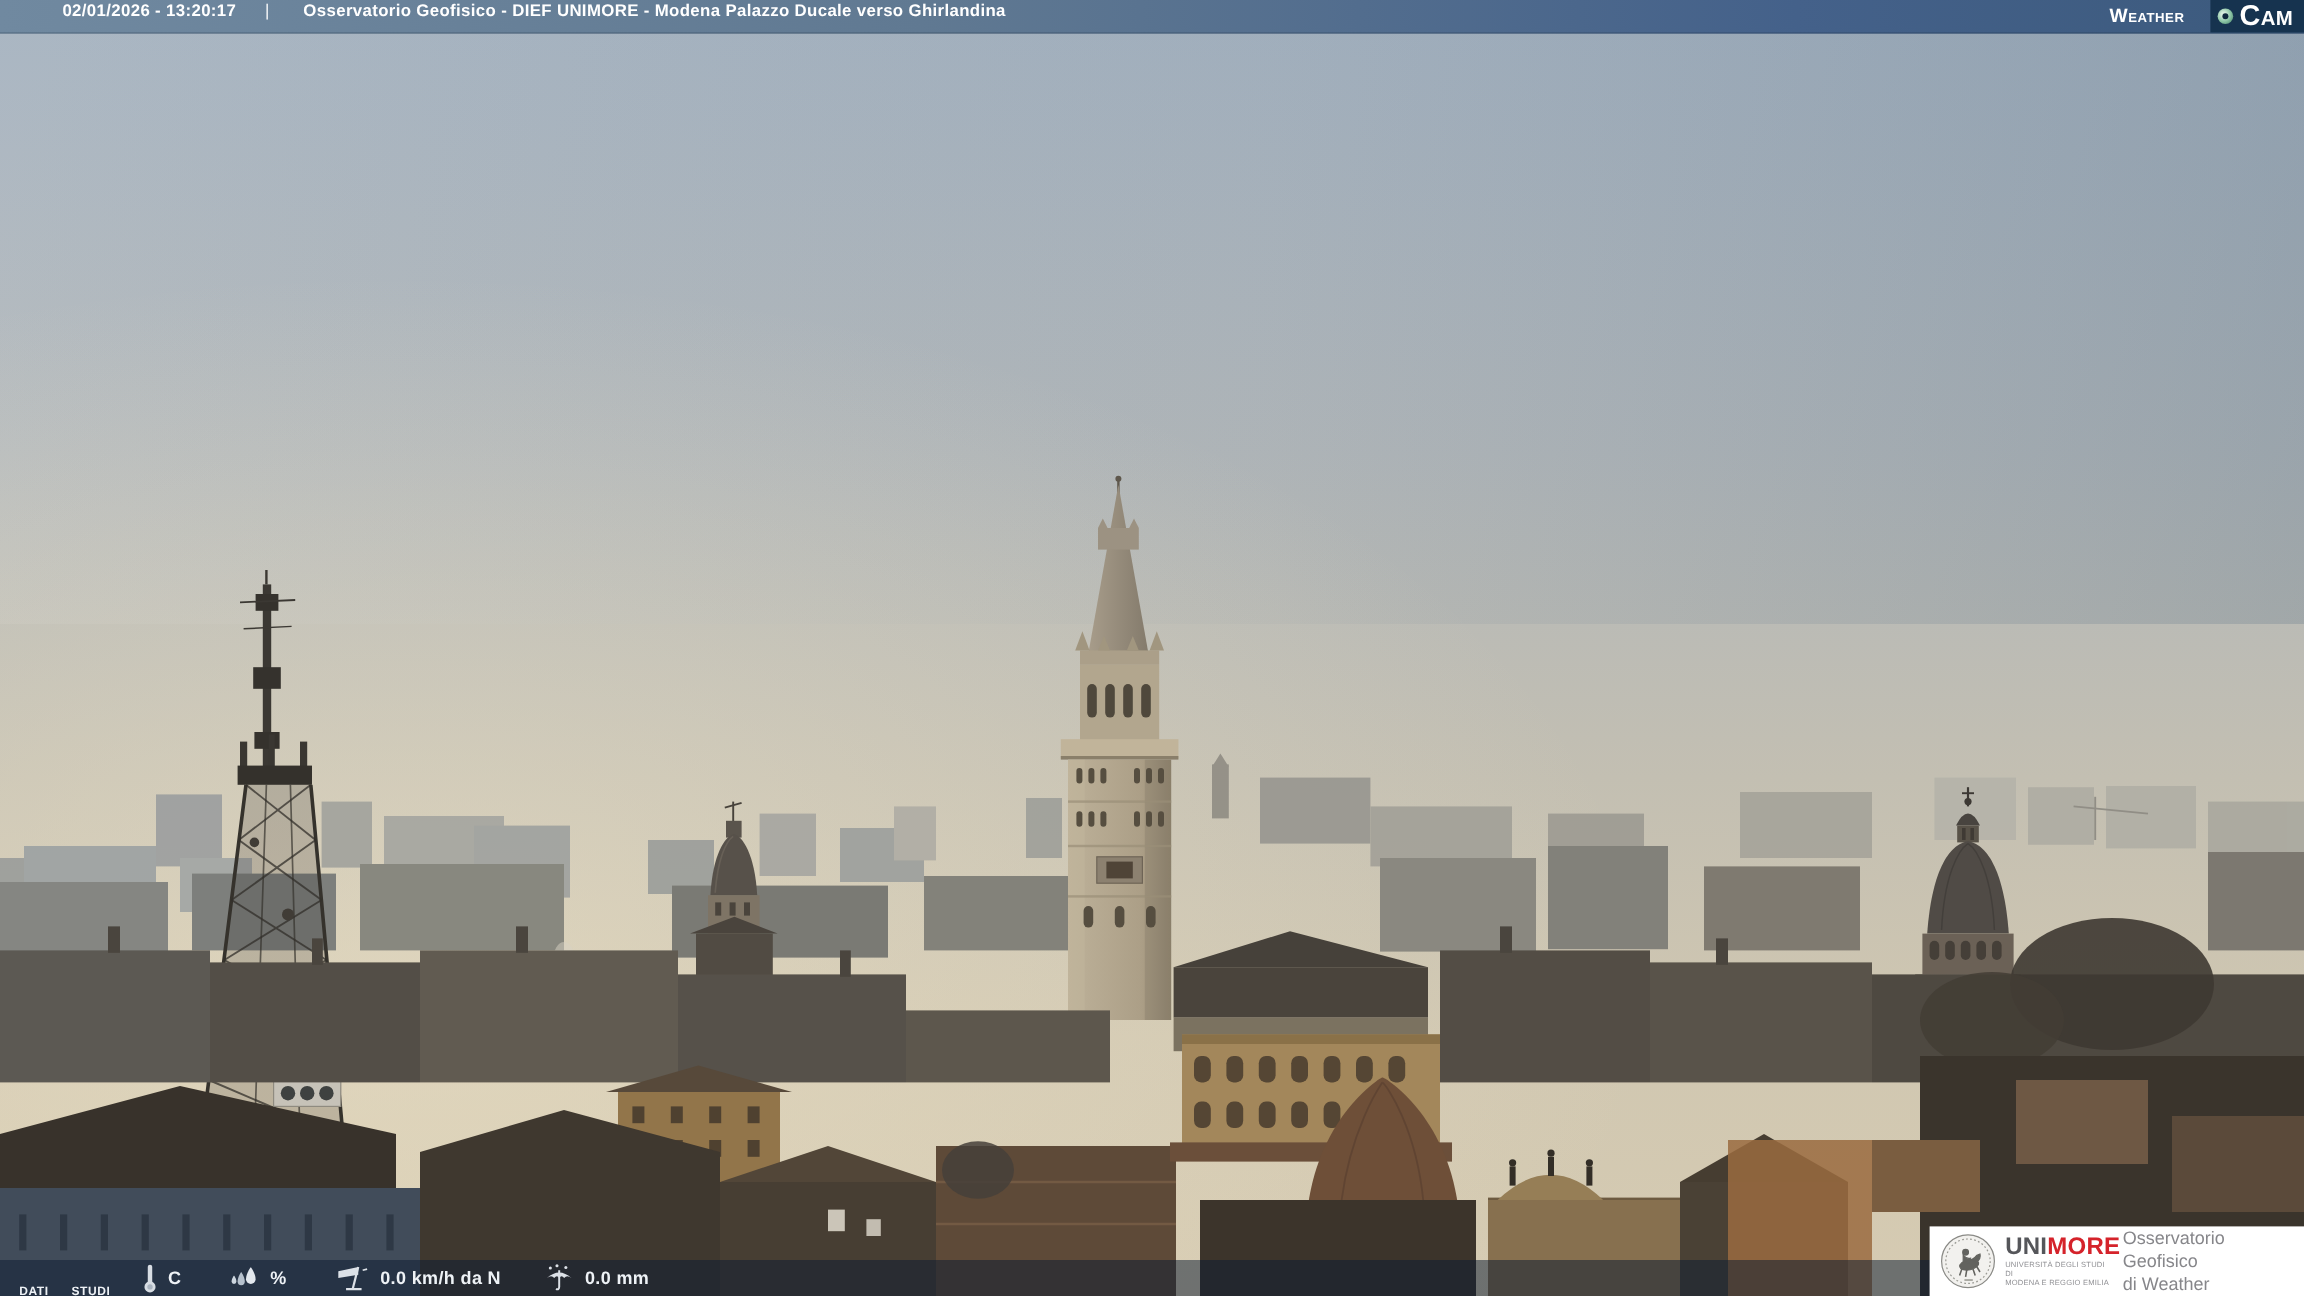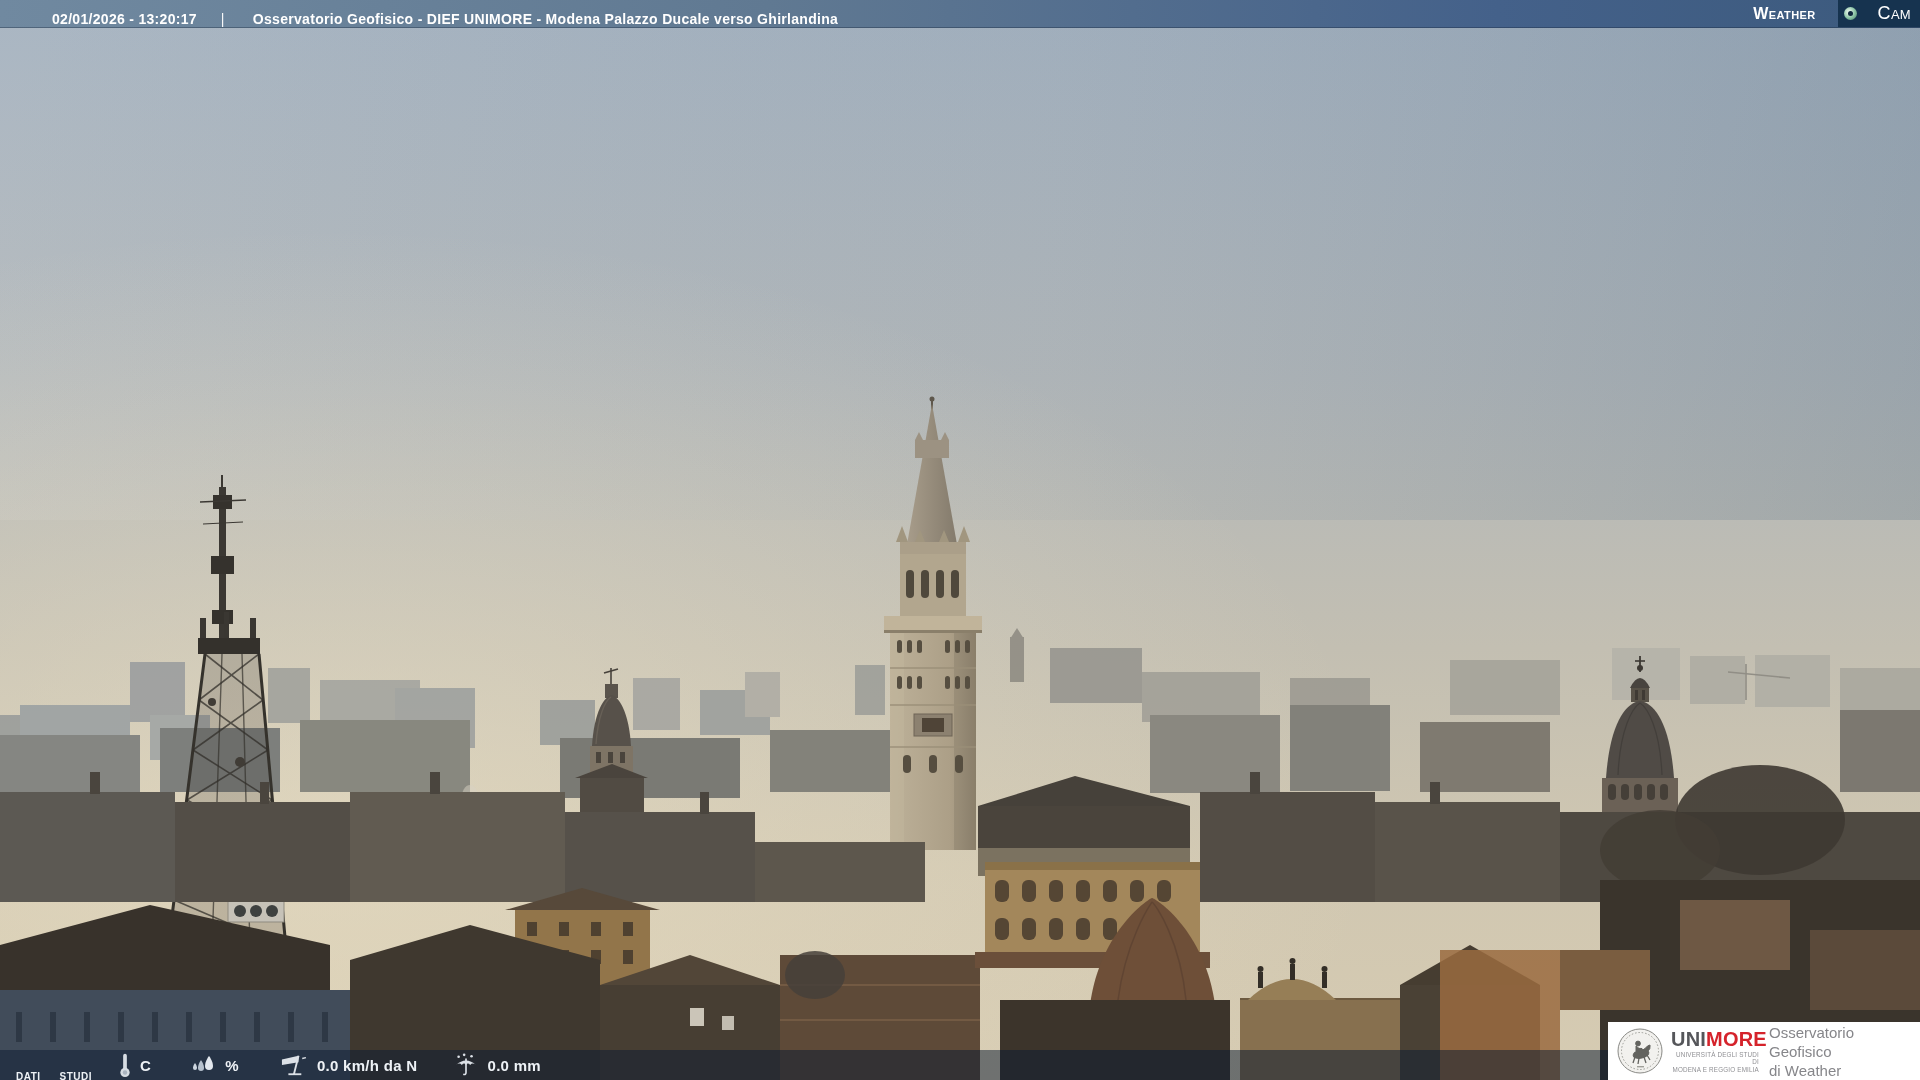--- a/index.html
+++ b/index.html
@@ -8,53 +8,53 @@
     font-family:"Liberation Sans",sans-serif;
     -webkit-font-smoothing:antialiased;
   }
   .scene{position:absolute;inset:0;width:100%;height:100%;display:block;z-index:0;}
 
   
   .topbar{
     position:absolute;top:0;left:0;right:0;height:27px;z-index:4;
     background:linear-gradient(90deg,#7089a0 0%,#607992 40%,#44618a 78%,#3c5a7d 100%);
     border-bottom:1px solid rgba(20,35,55,.35);
-    display:flex;align-items:flex-end;color:#fff;
+    display:flex;align-items:flex-start;color:#fff;
     font-weight:700;font-size:14px;letter-spacing:.3px;white-space:nowrap;
   }
   .topbar-left{margin-left:52px;display:flex;align-items:center;}
   .tb-sep{margin:0 28px 0 24px;font-weight:400;opacity:.95;}
   .wcam{position:absolute;right:0;top:0;height:27px;display:flex;align-items:center;}
   .wcam-weather{font-variant:small-caps;font-weight:600;font-size:16px;letter-spacing:.4px;margin-right:22px;}
   .wcam-box{background:#16334f;height:27px;display:flex;align-items:center;padding:0 9px 0 6px;}
   .wcam-lens{position:relative;width:13px;height:13px;border-radius:50%;margin-right:5px;
     background:radial-gradient(circle at 38% 38%, #d6ecdd 0 15%, #8fc7a8 50%, #3f7c62 100%);}
   .wcam-lens::after{content:"";position:absolute;inset:4px;border-radius:50%;background:#10283e;}
-  .wcam-cam{font-variant:small-caps;font-weight:400;font-size:18px;letter-spacing:.3px;margin-left:16px;}
+  .wcam-cam{font-variant:small-caps;font-weight:700;font-size:24px;letter-spacing:.3px;}
 
   
   .bottombar{
     position:absolute;left:0;right:0;top:1050px;height:30px;z-index:3;
     background:rgba(13,29,50,.52);
     display:flex;align-items:center;color:#eef2f6;font-weight:700;
   }
   .dati{margin-left:16px;display:flex;flex-direction:row;gap:19px;text-align:center;
     font-size:10px;line-height:10px;letter-spacing:.5px;margin-top:24px;}
   .reading{display:flex;align-items:center;}
   .reading svg{display:block;flex:0 0 auto;}
   .reading .val{font-size:15px;letter-spacing:.3px;margin-left:8px;white-space:nowrap;}
   .r-temp{margin-left:26px}.r-hum{margin-left:40px}.r-wind{margin-left:38px}.r-rain{margin-left:36px}
 
   
   .brandbox{
     position:absolute;right:0;bottom:0;width:312px;height:58px;background:#ffffff;z-index:5;
     display:flex;align-items:center;
   }
   .seal{margin-left:9px;flex:0 0 auto;}
-  .brand-text{margin-left:8px;width:88px;text-align:right;}
+  .brand-text{margin-left:8px;width:88px;}
   .brand-name{font-size:20px;font-weight:700;color:#55565a;line-height:20px;letter-spacing:.2px;}
   .brand-name .more{color:#d5232b;}
   .brand-sub{margin-top:2px;font-size:6.3px;line-height:7.5px;color:#8f8f93;letter-spacing:.18px;font-weight:500;}
   .obs{margin-left:10px;font-size:15px;color:#86868a;line-height:19px;font-weight:400;}
 </style>
 </head>
 <body>
 
 <div class="stage">
 

